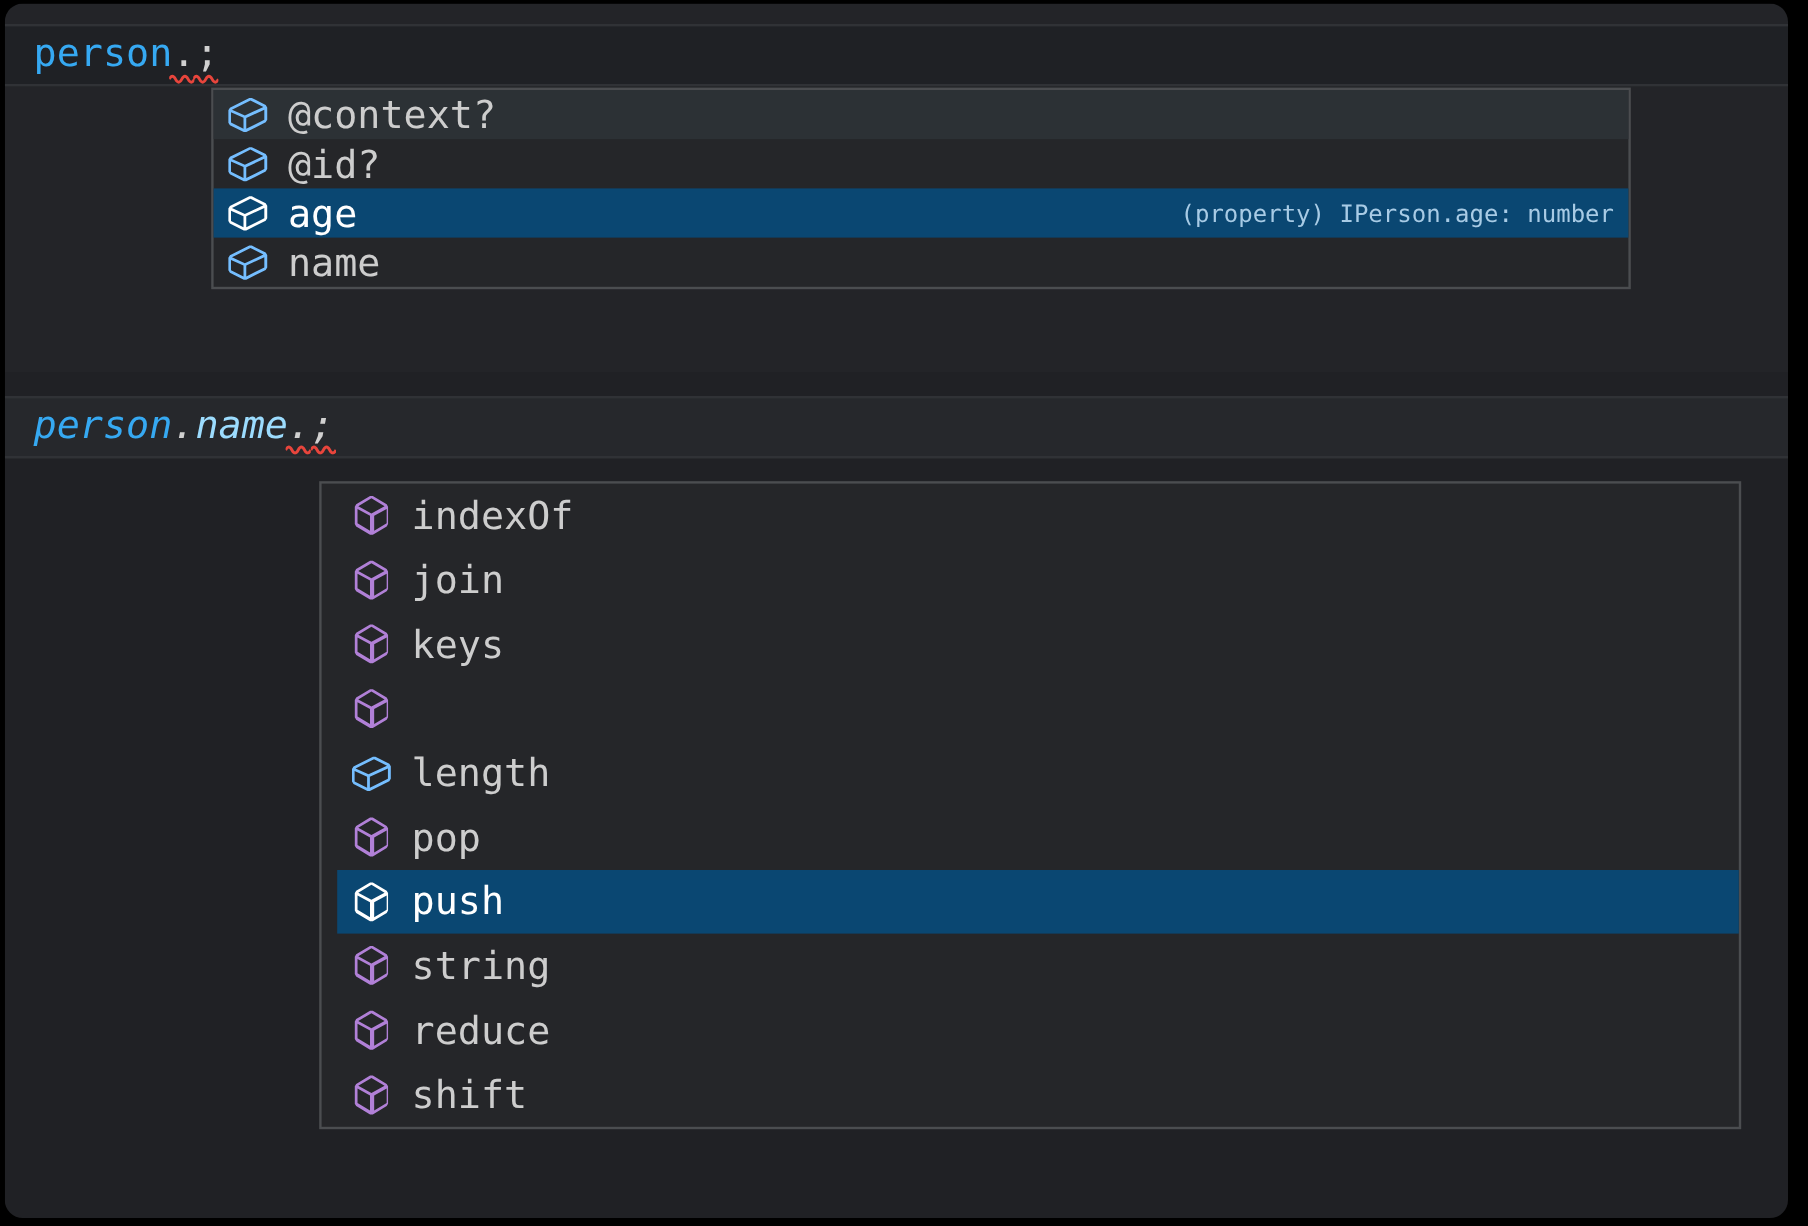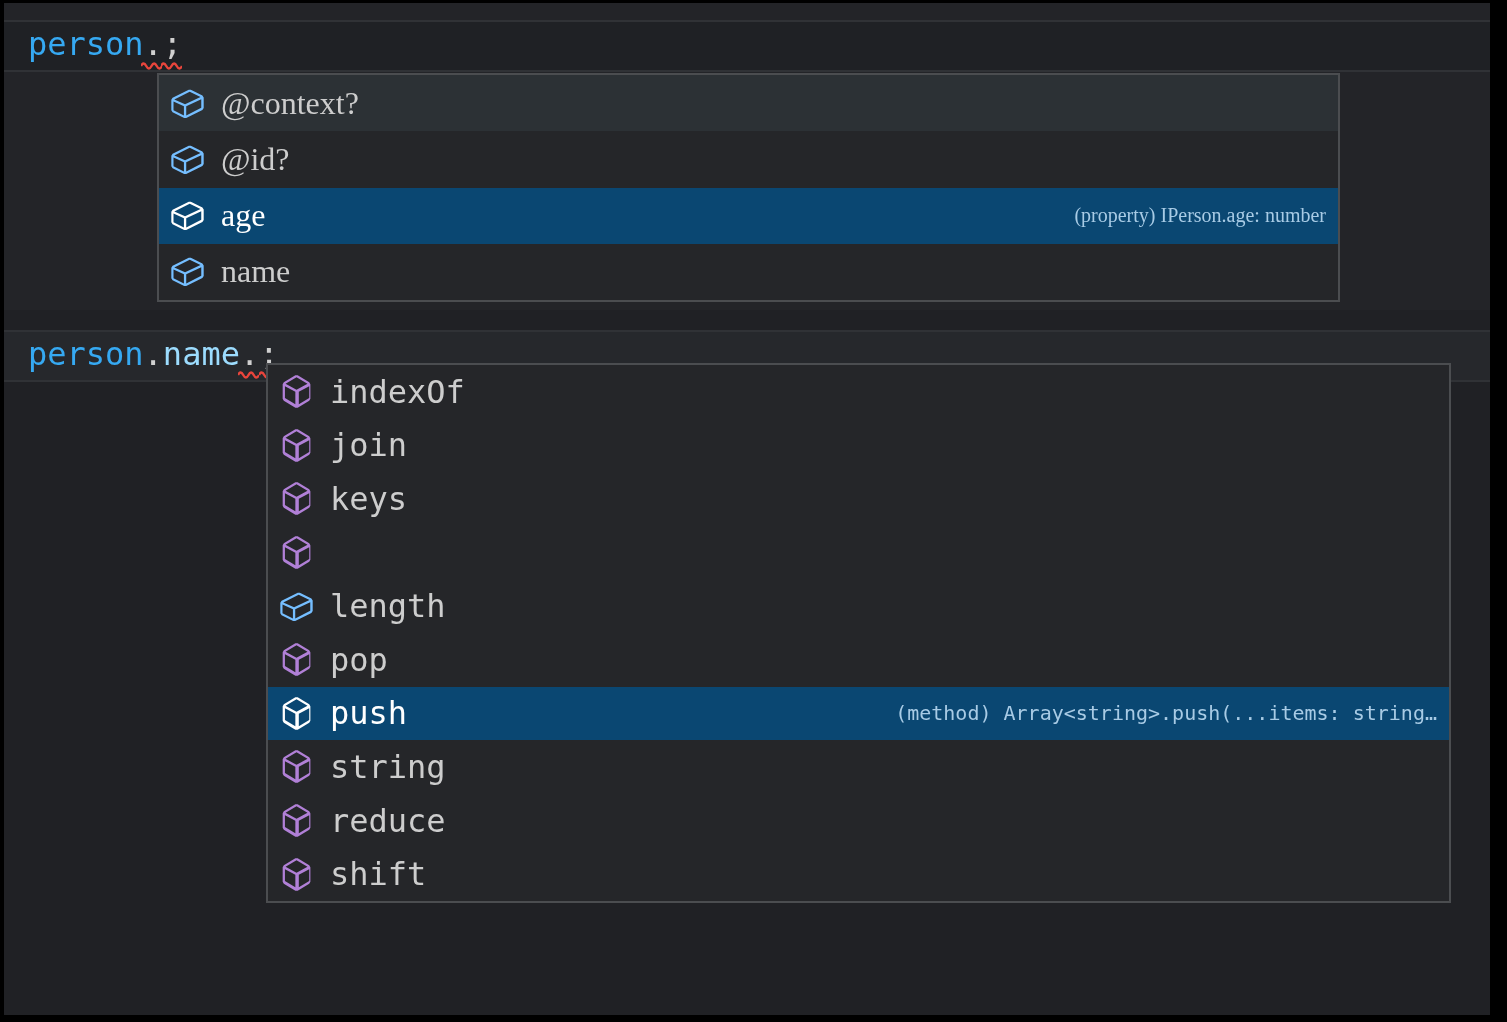--- a/index.html
+++ b/index.html
@@ -10,42 +10,42 @@
     --icon-field:#75beff; --icon-method:#b180d7; --icon-selected:#ffffff;
     --token-variable:#36a9f2; --token-property:#9cdcfe; --token-punct:#d0d0d0;
     --squiggle:#e8453c; --frame:#000000;
   }
   html,body{margin:0;padding:0;}
   body{
     width:1507px;height:1022px;position:relative;overflow:hidden;
     background:var(--frame);
     font-family:"DejaVu Sans Mono","Liberation Mono",monospace;
   }
-  .screen{position:absolute;left:4px;top:3px;width:1486px;height:1012px;overflow:hidden;}
+  .screen{position:absolute;left:4px;top:3px;width:1486px;height:1012px;overflow:hidden;border-radius:15px;}
   .bg-top{position:absolute;left:0;top:0;right:0;height:307px;background:var(--editor-bg-top);}
   .bg-bottom{position:absolute;left:0;top:307px;right:0;bottom:0;background:var(--editor-bg-bottom);}
 
   .line-band{position:absolute;left:0;right:0;height:48px;
     border-top:2px solid var(--band-border);border-bottom:2px solid var(--band-border);}
   #band1{top:17px;background:var(--band1-bg);}
-  #band2{top:327px;background:var(--band2-bg);}
+  #band2{top:327px;background:var(--band2-bg);font-style:italic;}
   .code-text{position:absolute;left:24px;top:0;height:44px;line-height:44px;
     font-size:32px;white-space:pre;letter-spacing:0;}
   .tok-variable{color:var(--token-variable);}
   .tok-property{color:var(--token-property);}
   .tok-punct{color:var(--token-punct);}
 
   .squiggle{position:absolute;width:21px;height:10px;}
   .squiggle svg{display:block;width:21px;height:10px;}
 
   .suggest-widget{position:absolute;background:var(--widget-bg);
     border:2px solid var(--widget-border);box-sizing:border-box;
     display:flex;flex-direction:column;z-index:5;}
-  #suggest1{left:153px;top:70px;width:1183px;height:229px;font-family:Liberation Serif, serif;}
-  #suggest2{left:262px;top:360px;width:1185px;height:540px;}
+  #suggest1{left:172px;top:70px;width:1183px;height:168px;}
+  #suggest2{left:262px;top:398px;width:1185px;height:540px;padding-left:13px;}
 
   .row{flex:1 1 0;display:flex;align-items:center;padding:0 12px 0 10px;min-width:0;}
   .row.hover{background:var(--hover-bg);}
   .row.selected{background:var(--selection-bg);}
   .icon{flex:none;width:37px;height:37px;margin-right:15px;display:flex;align-items:center;justify-content:center;}
   .icon svg{width:37px;height:37px;display:block;}
   .icon-field{color:var(--icon-field);}
   .icon-method{color:var(--icon-method);}
   .row.selected .icon{color:var(--icon-selected);}
   .label{font-size:32px;color:var(--label-fg);white-space:pre;}
@@ -173,21 +173,20 @@
         </span>
         <span class="label">pop</span>
       </div>
       <div class="row selected">
         <span class="icon icon-method">
           <svg viewBox="0 0 16 16">
             <path fill="currentColor" d="M13.51 4l-5-3h-1l-5 3-.49.86v6.28l.49.86 5 3h1l5-3 .49-.86V4.86L13.51 4zm-6.01 9.56l-4.5-2.7V5.7l4.5 2.45v5.41zm.5-6.28L3.27 4.7l4.74-2.84 4.74 2.84-4.74 2.58zm5.5 3.58l-4.5 2.7V8.15l4.5-2.45v5.16z"></path>
           </svg>
         </span>
         <span class="label">push</span>
-        <span class="detail">(method) Array&lt;string&gt;.push(...items: string…</span>
       </div>
       <div class="row">
         <span class="icon icon-method">
           <svg viewBox="0 0 16 16">
             <path fill="currentColor" d="M13.51 4l-5-3h-1l-5 3-.49.86v6.28l.49.86 5 3h1l5-3 .49-.86V4.86L13.51 4zm-6.01 9.56l-4.5-2.7V5.7l4.5 2.45v5.41zm.5-6.28L3.27 4.7l4.74-2.84 4.74 2.84-4.74 2.58zm5.5 3.58l-4.5 2.7V8.15l4.5-2.45v5.16z"></path>
           </svg>
         </span>
         <span class="label">string</span>
       </div>
       <div class="row">

